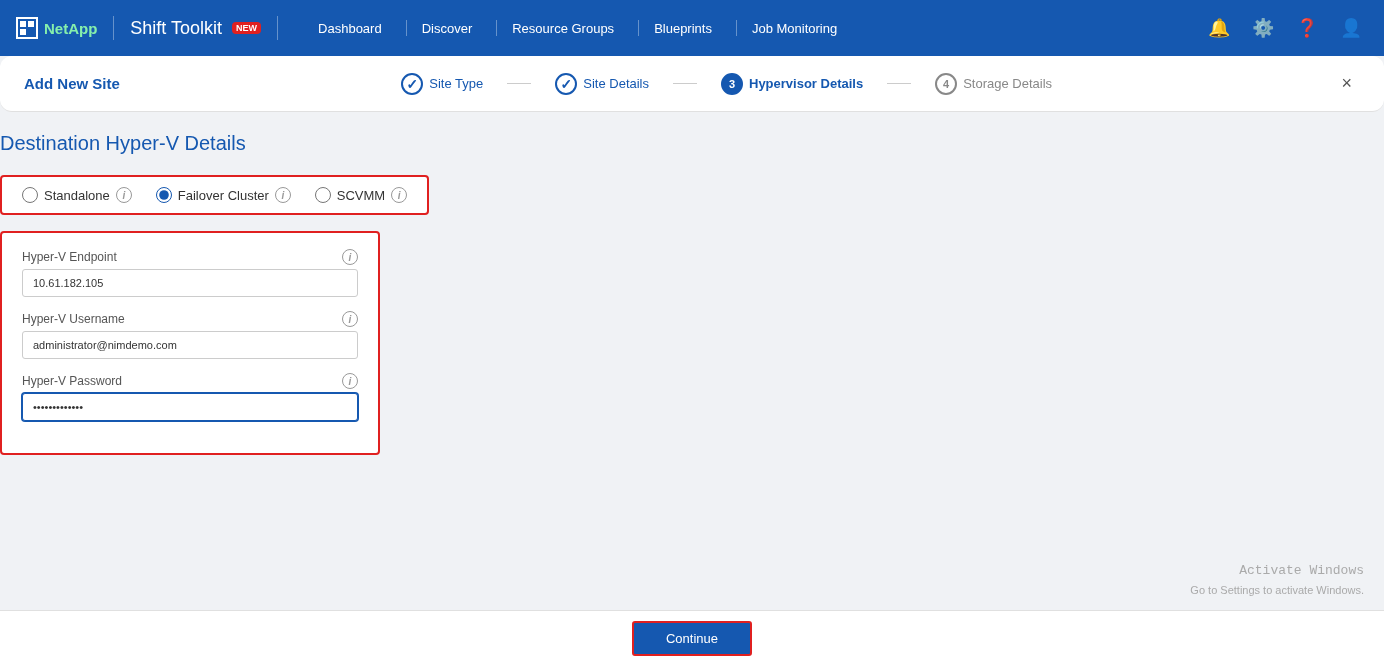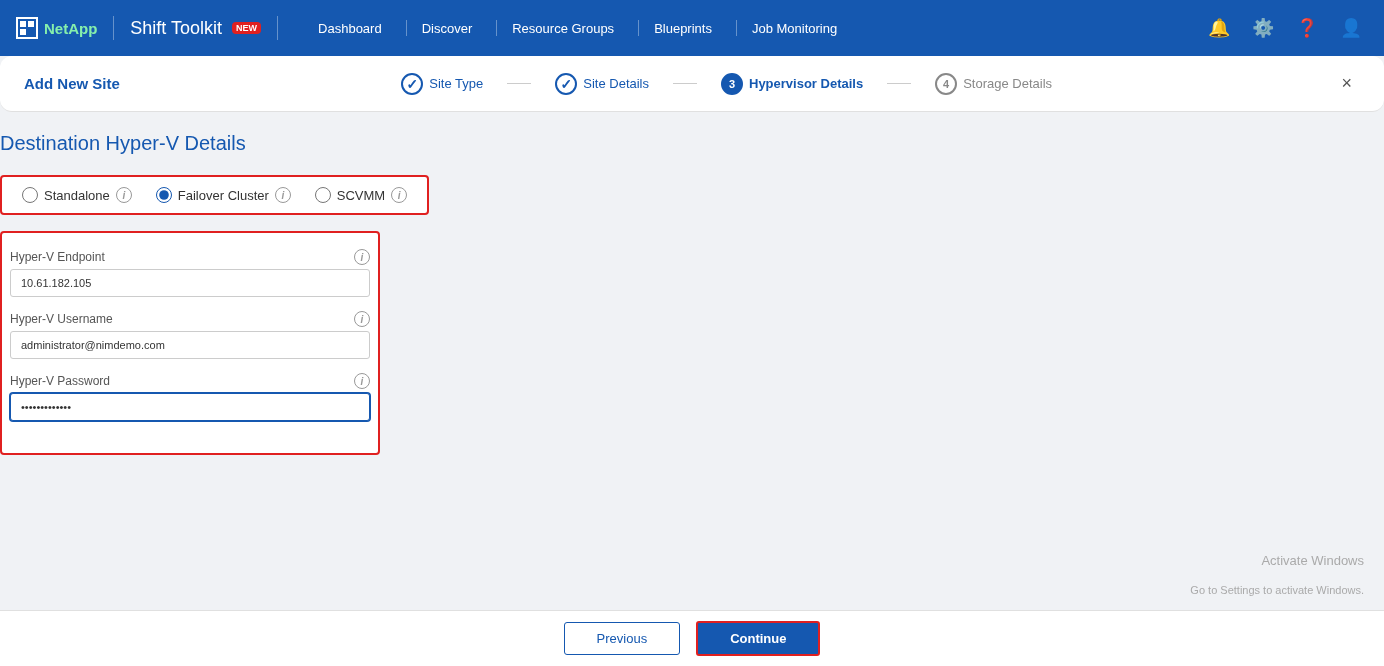--- a/index.html
+++ b/index.html
@@ -219,21 +219,21 @@
       cursor: pointer;
       font-style: italic;
       font-weight: 700;
     }
 
     
     .form-card {
       border: 2px solid #e02020;
       border-radius: 4px;
       background: white;
-      padding: 16px 8px;
+      padding: 16px 20px;
       width: 380px;
     }
     .form-group {
       margin-bottom: 14px;
     }
     .form-group:last-child { margin-bottom: 16px; }
     .form-label-row {
       display: flex;
       align-items: center;
       justify-content: space-between;
@@ -282,33 +282,33 @@
       font-weight: 500;
     }
     .btn-continue {
       padding: 8px 32px;
       border: 2px solid #e02020;
       border-radius: 3px;
       background: #1558b0;
       color: white;
       font-size: 13px;
       cursor: pointer;
-      font-weight: 700;
+      font-weight: 400;
     }
 
     
     .activate-windows {
       position: absolute;
       bottom: 70px;
       right: 20px;
       color: #aaa;
       font-size: 11px;
       text-align: right;
     }
-    .activate-windows .title { font-size: 13px; margin-bottom: 16px; }
+    .activate-windows .title { font-size: 13px; margin-bottom: 6px; font-family: Liberation Mono, monospace; }
   </style>
 </head>
 <body>
 
 <div class="topnav">
   <div class="topnav-brand">
     <div class="netapp-logo">
       <div class="netapp-icon">
         <svg viewBox="0 0 18 18" fill="none">
           <rect width="18" height="18" fill="#1558b0"></rect>
@@ -421,15 +421,14 @@
     </div>
   </div>
 </div>
 
 <div class="activate-windows">
   <div class="title">Activate Windows</div>
   <div>Go to Settings to activate Windows.</div>
 </div>
 
 <div class="footer">
-  <button class="btn-previous">Previous</button>
   <button class="btn-continue">Continue</button>
 </div>
 
 </body></html>

